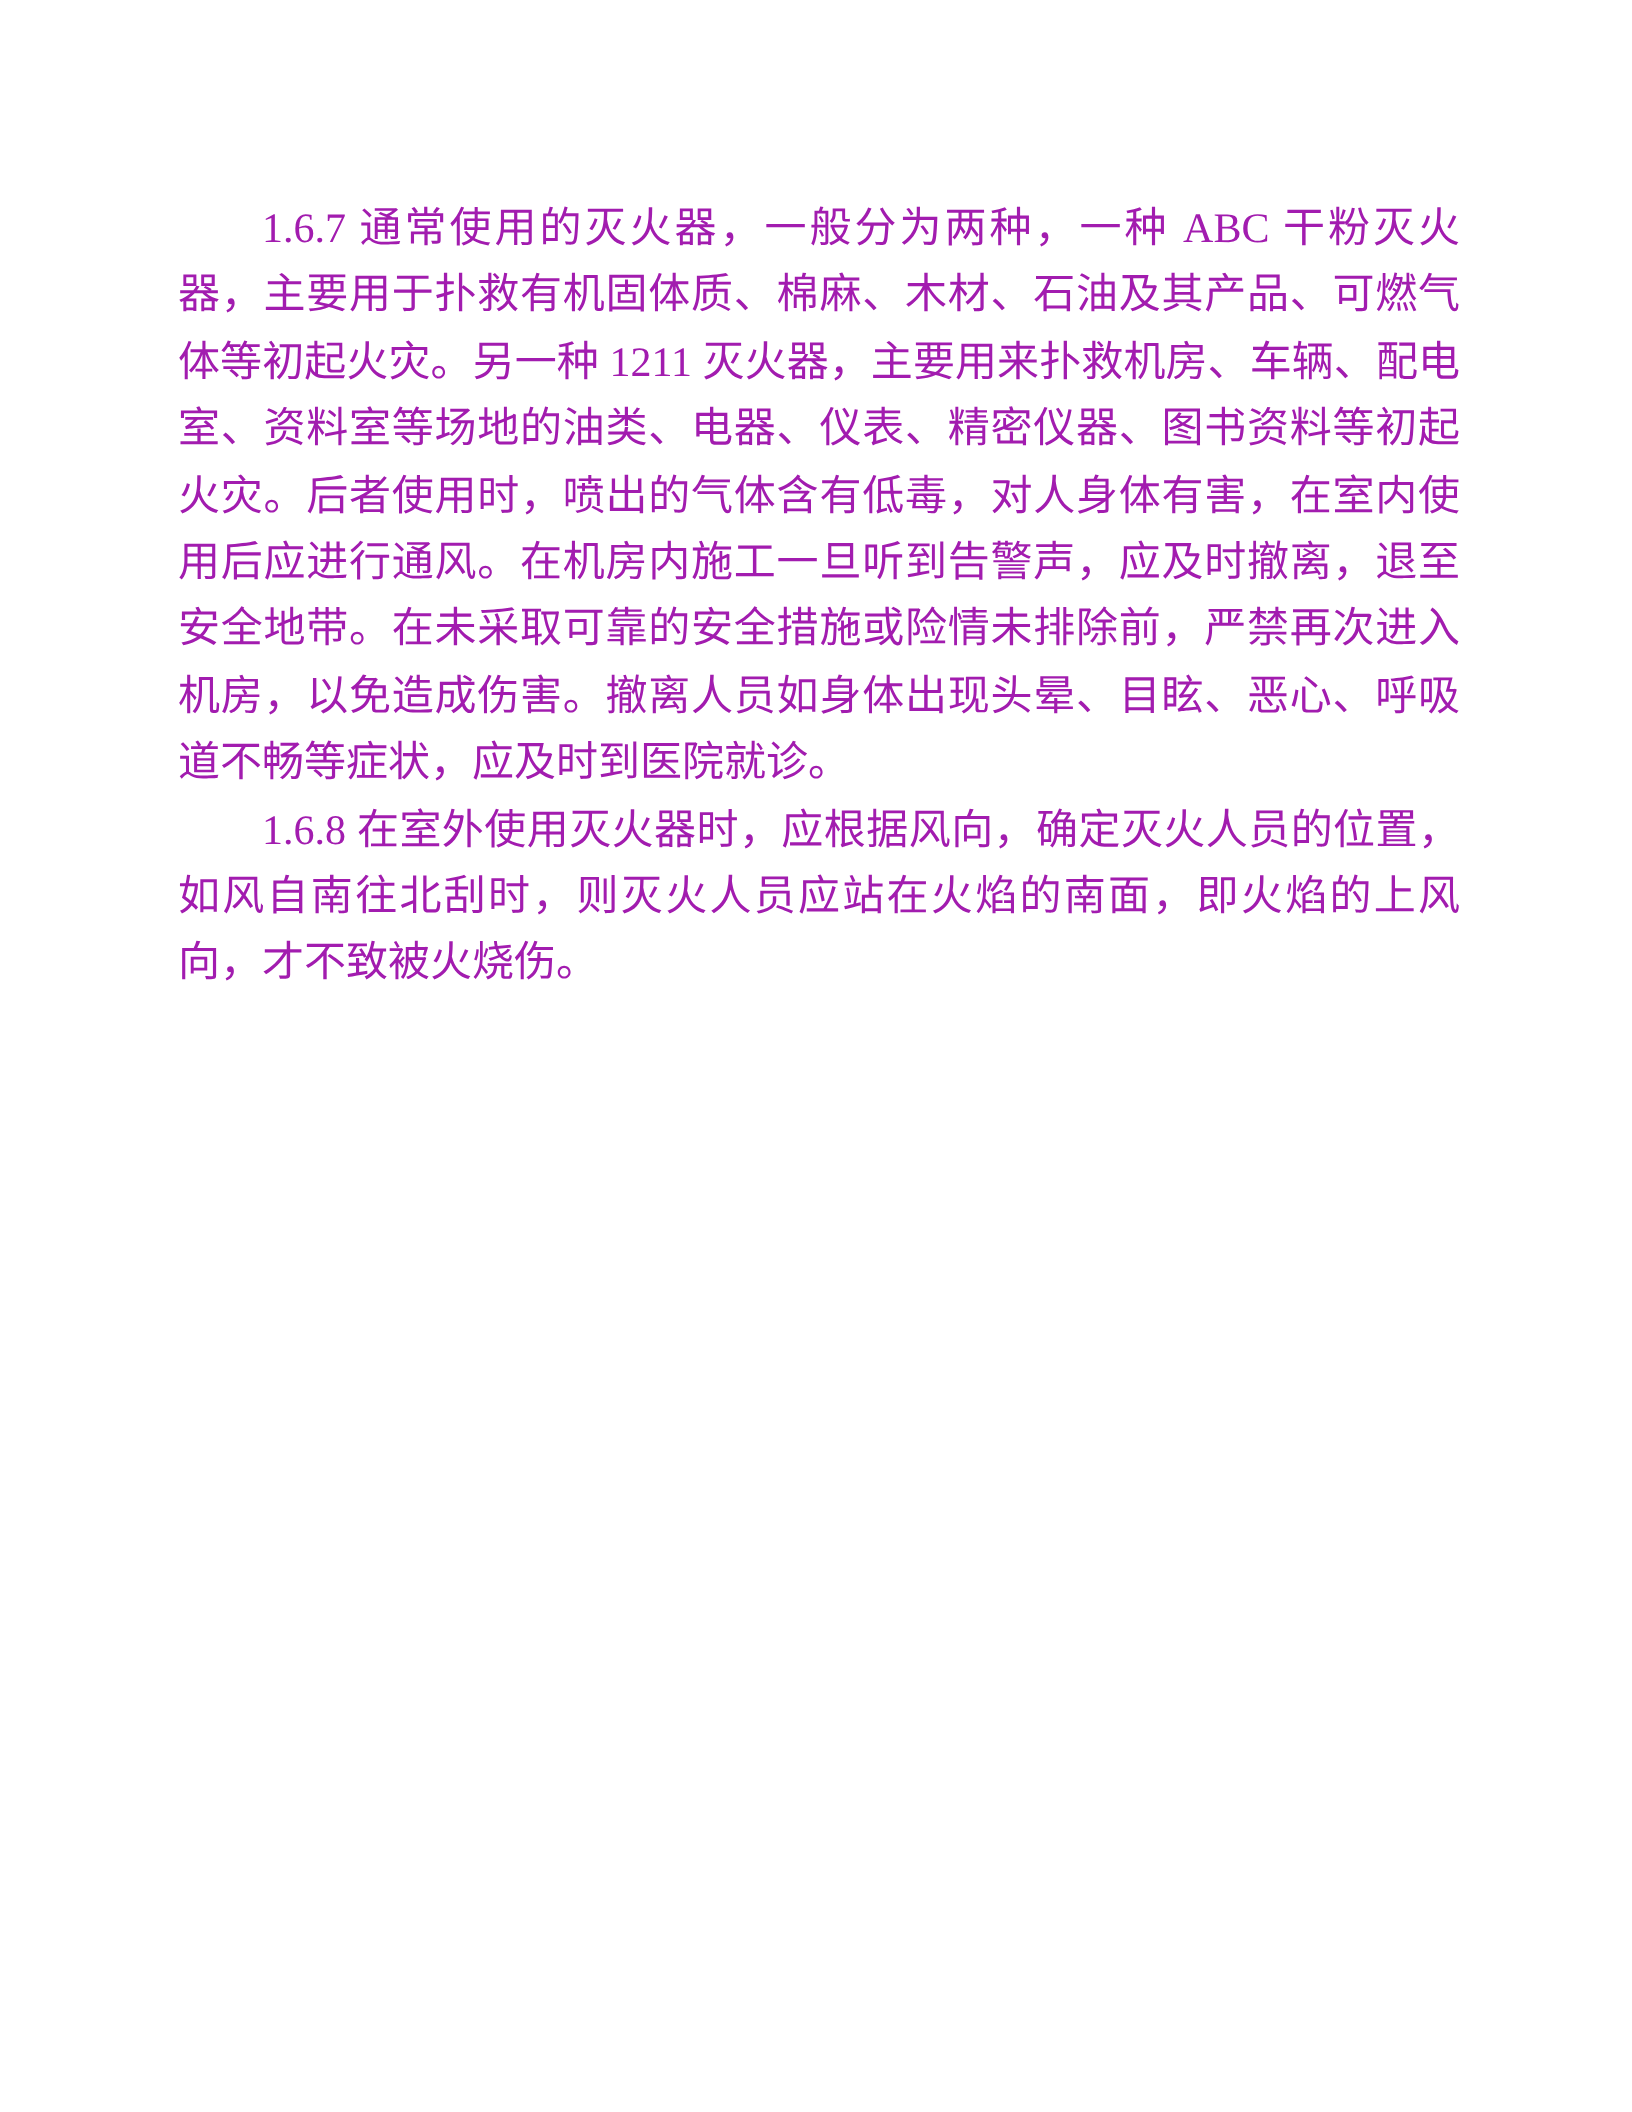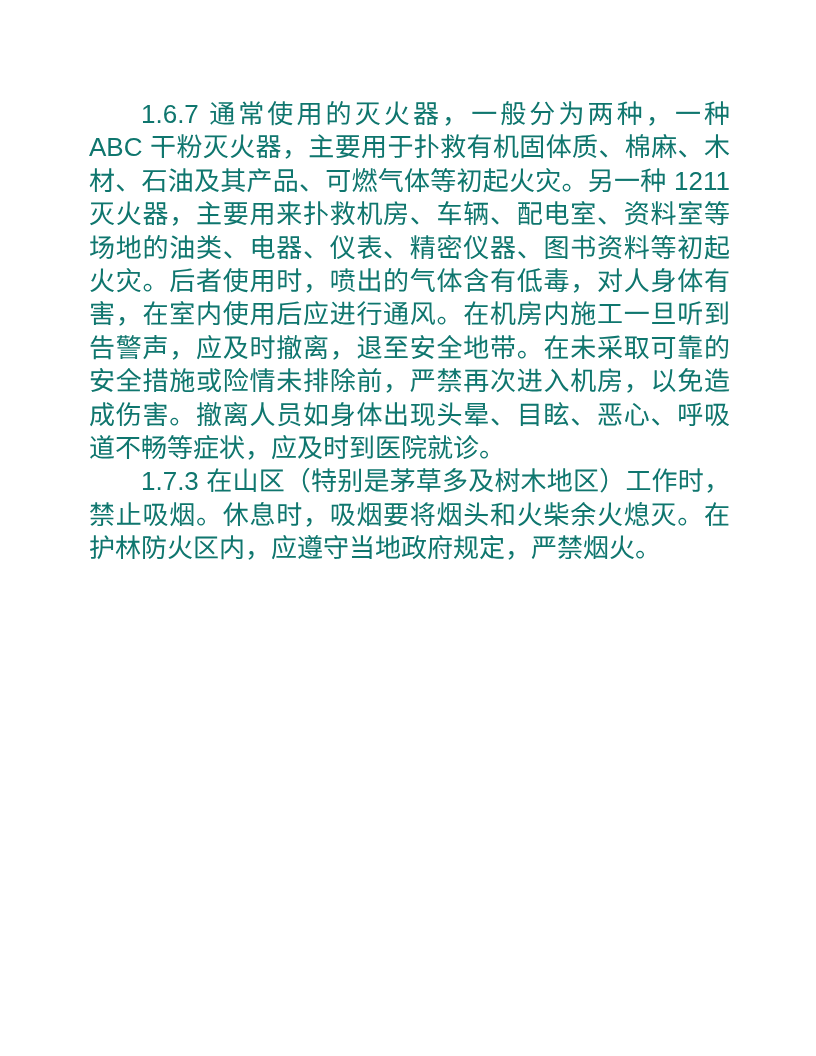--- a/index.html
+++ b/index.html
@@ -11,36 +11,36 @@
     position: relative;
     width: 816px;
     height: 1056px;
     margin: 0 auto;
     background: #ffffff;
     box-sizing: border-box;
     padding: 98px 86px 0 89px;
     overflow: hidden;
   }
   .doc-body {
-    font-family: Liberation Sans, sans-serif;
-    font-size: 26px;
+    font-family: Liberation Serif, serif;
+    font-size: 21px;
     line-height: 33.4px;
-    color: #0f766e;
+    color: #a21caf;
     text-align: justify;
     text-justify: inter-character;
   }
   .doc-body p {
     margin: 0;
     padding: 0;
     text-indent: 2em;
     word-break: normal;
     overflow-wrap: break-word;
   }
 </style>
 </head>
 <body>
 
 <div class="page">
   <div class="doc-body">
     <p>1.6.7 通常使用的灭火器，一般分为两种，一种 ABC 干粉灭火器，主要用于扑救有机固体质、棉麻、木材、石油及其产品、可燃气体等初起火灾。另一种 1211 灭火器，主要用来扑救机房、车辆、配电室、资料室等场地的油类、电器、仪表、精密仪器、图书资料等初起火灾。后者使用时，喷出的气体含有低毒，对人身体有害，在室内使用后应进行通风。在机房内施工一旦听到告警声，应及时撤离，退至安全地带。在未采取可靠的安全措施或险情未排除前，严禁再次进入机房，以免造成伤害。撤离人员如身体出现头晕、目眩、恶心、呼吸道不畅等症状，应及时到医院就诊。</p>
-    <p>1.7.3 在山区（特别是茅草多及树木地区）工作时，禁止吸烟。休息时，吸烟要将烟头和火柴余火熄灭。在护林防火区内，应遵守当地政府规定，严禁烟火。</p>
+    <p>1.6.8 在室外使用灭火器时，应根据风向，确定灭火人员的位置，如风自南往北刮时，则灭火人员应站在火焰的南面，即火焰的上风向，才不致被火烧伤。</p>
   </div>
 </div>
 
 </body></html>

